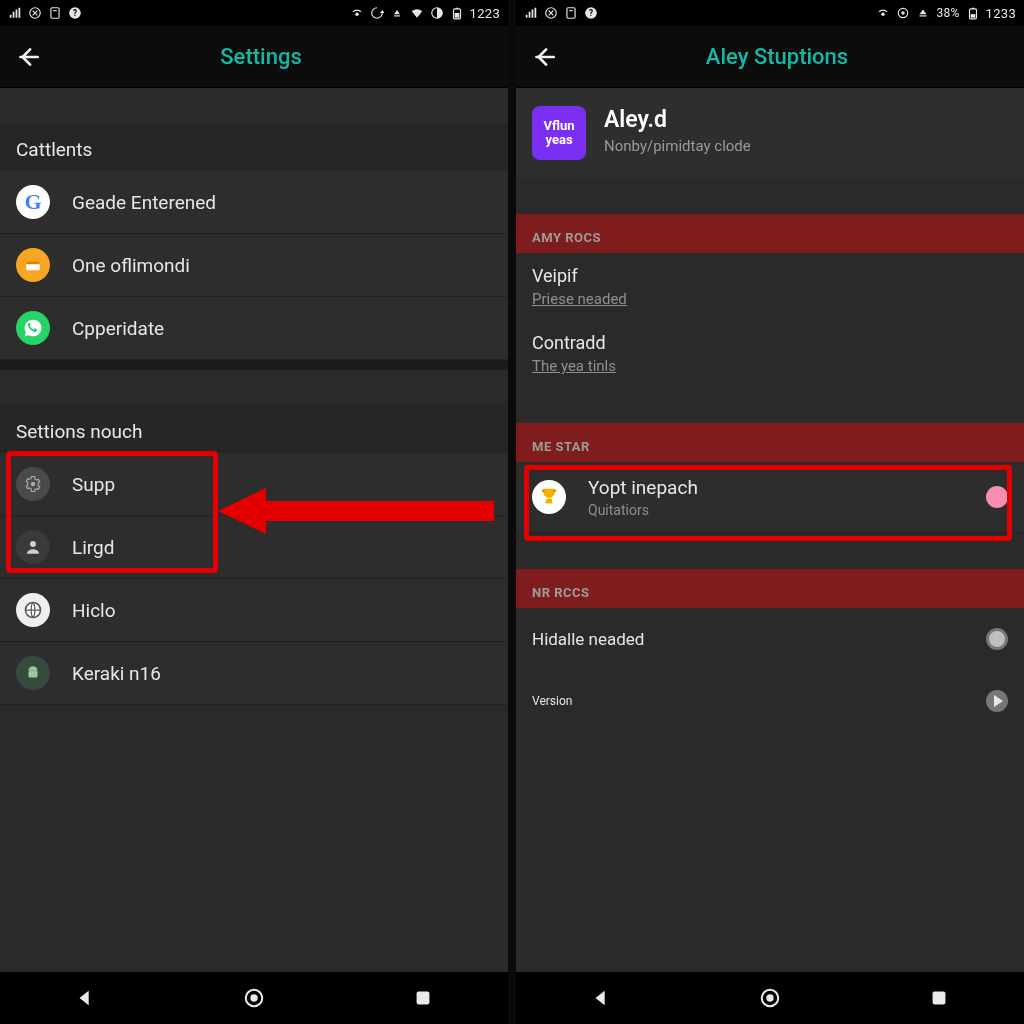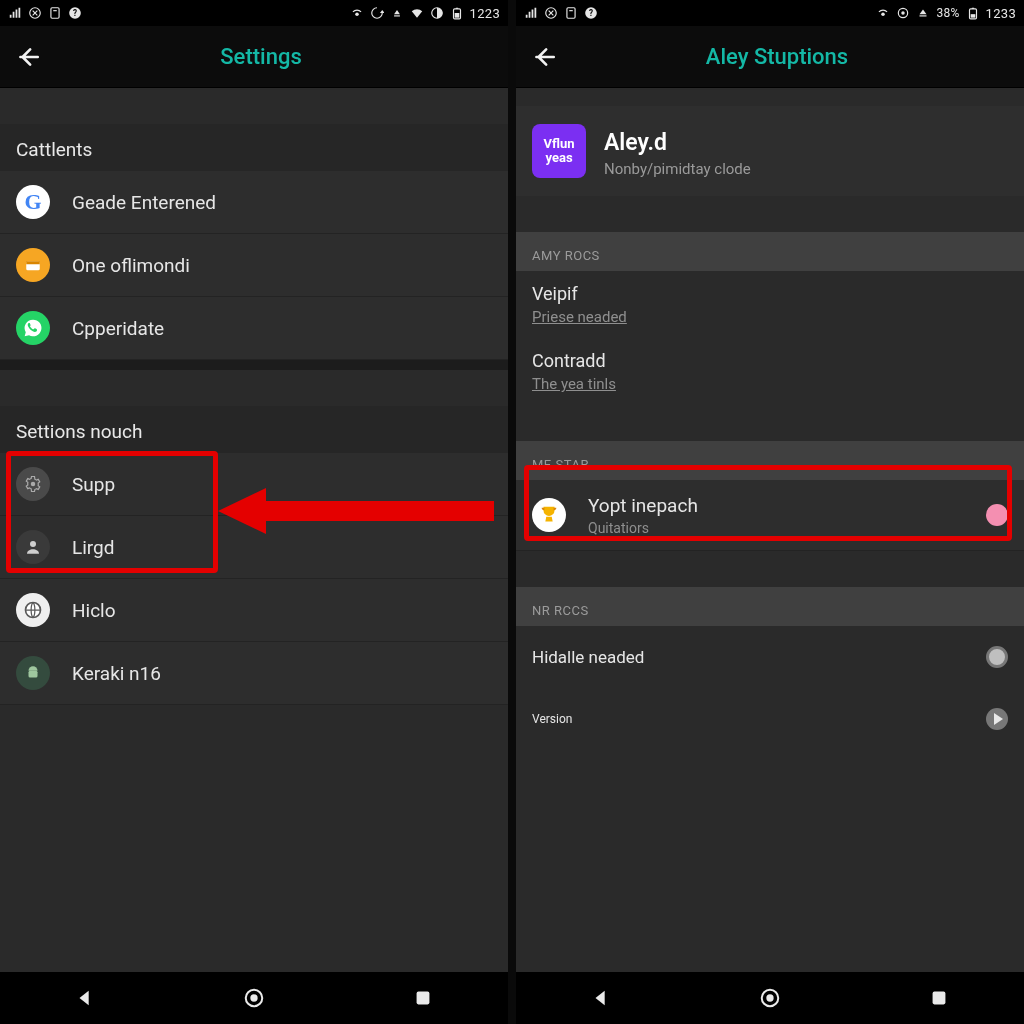--- a/index.html
+++ b/index.html
@@ -13,31 +13,31 @@
   .sb-ico svg{width:14px;height:14px;fill:#e6e6e6;}
   
   .appbar{height:62px;background:#0c0c0c;color:#14b8a6;display:flex;align-items:center;padding:0 14px;gap:14px;border-bottom:1px solid #000;}
   .back{width:28px;height:28px;display:flex;align-items:center;justify-content:center;cursor:pointer;}
   .back svg{width:26px;height:26px;stroke:#f2f2f2;stroke-width:2.4;fill:none;stroke-linecap:round;stroke-linejoin:round;}
   .appbar-title{flex:1;font-size:22px;font-weight:500;}
   .appbar.center .appbar-title{text-align:center;margin-left:-28px;}
   
   .content{flex:1;background:#2a2a2a;overflow:hidden;position:relative;}
   .section-header{padding:14px 16px 10px;color:#e8e8e8;font-size:19px;background:#262626;margin-top:36px;}
-  .section-header.small{font-size:13px;color:#9b9b9b;text-transform:uppercase;letter-spacing:.5px;padding:16px 16px 8px;background:#404040;}
+  .section-header.small{font-size:13px;color:#9b9b9b;text-transform:uppercase;letter-spacing:.5px;padding:16px 16px 8px;background:#7f1d1d;font-weight:bold;}
   .row{display:flex;align-items:center;gap:22px;padding:14px 16px;color:#e6e6e6;background:#2d2d2d;border-bottom:1px solid #232323;}
   .row:last-child{border-bottom:none;}
   .row .ico{width:34px;height:34px;border-radius:50%;display:flex;align-items:center;justify-content:center;flex:none;font-size:18px;font-weight:700;color:#fff;}
   .row .label{font-size:19px;}
   .row .meta{font-size:14px;color:#8f8f8f;margin-top:3px;}
   .row .col{display:flex;flex-direction:column;}
   .row .trail{margin-left:auto;}
   .section-gap{height:10px;background:#1c1c1c;}
   
-  .app-card{display:flex;align-items:flex-end;gap:18px;padding:18px 16px;background:#2e2e2e;margin-top:18px;}
+  .app-card{display:flex;align-items:flex-start;gap:18px;padding:18px 16px;background:#2e2e2e;}
   .app-card .badge{width:54px;height:54px;border-radius:8px;background:#7b2ff2;color:#fff;display:flex;flex-direction:column;align-items:center;justify-content:center;font-size:13px;font-weight:700;line-height:1.05;}
   .app-card .title{font-size:23px;font-weight:600;color:#fff;}
   .app-card .sub{font-size:15px;color:#9a9a9a;margin-top:4px;}
   
   .row2{padding:12px 16px;color:#e6e6e6;}
   .row2 .t1{font-size:18px;}
   .row2 .t2{font-size:15px;color:#8f8f8f;margin-top:4px;text-decoration:underline;}
   
   .dot{width:22px;height:22px;border-radius:50%;}
   .dot.pink{background:#f48fb1;}

